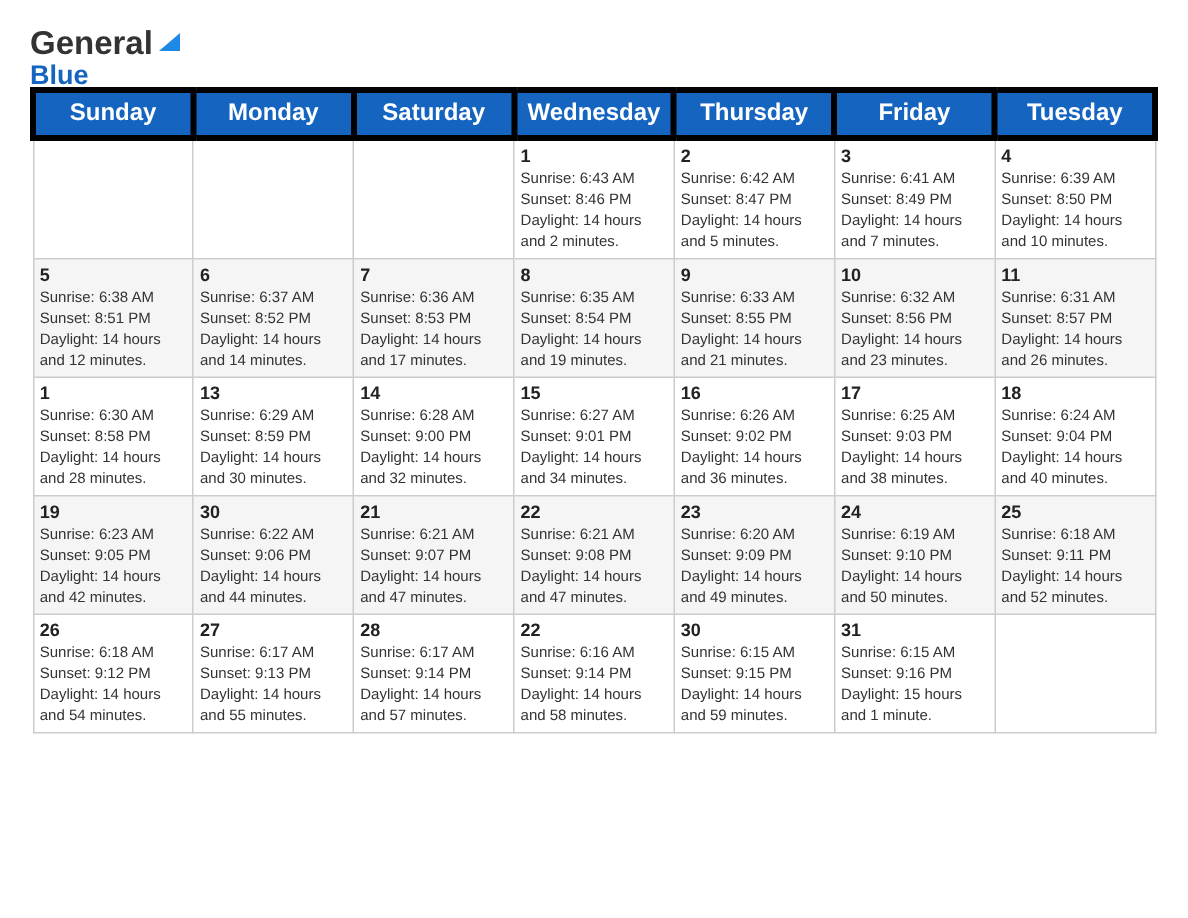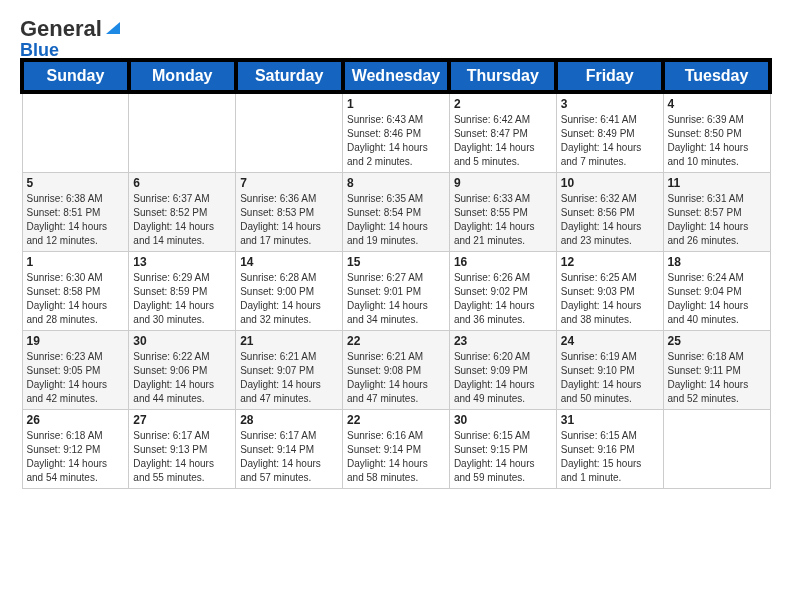--- a/index.html
+++ b/index.html
@@ -178,21 +178,21 @@
           </td>
           <td>
             <div class="day-num">15</div>
             <div class="day-info">Sunrise: 6:27 AM<br>Sunset: 9:01 PM<br>Daylight: 14 hours<br>and 34 minutes.</div>
           </td>
           <td>
             <div class="day-num">16</div>
             <div class="day-info">Sunrise: 6:26 AM<br>Sunset: 9:02 PM<br>Daylight: 14 hours<br>and 36 minutes.</div>
           </td>
           <td>
-            <div class="day-num">12</div>
+            <div class="day-num">17</div>
             <div class="day-info">Sunrise: 6:25 AM<br>Sunset: 9:03 PM<br>Daylight: 14 hours<br>and 38 minutes.</div>
           </td>
           <td>
             <div class="day-num">18</div>
             <div class="day-info">Sunrise: 6:24 AM<br>Sunset: 9:04 PM<br>Daylight: 14 hours<br>and 40 minutes.</div>
           </td>
         </tr>
         <tr>
           <td>
             <div class="day-num">19</div>

